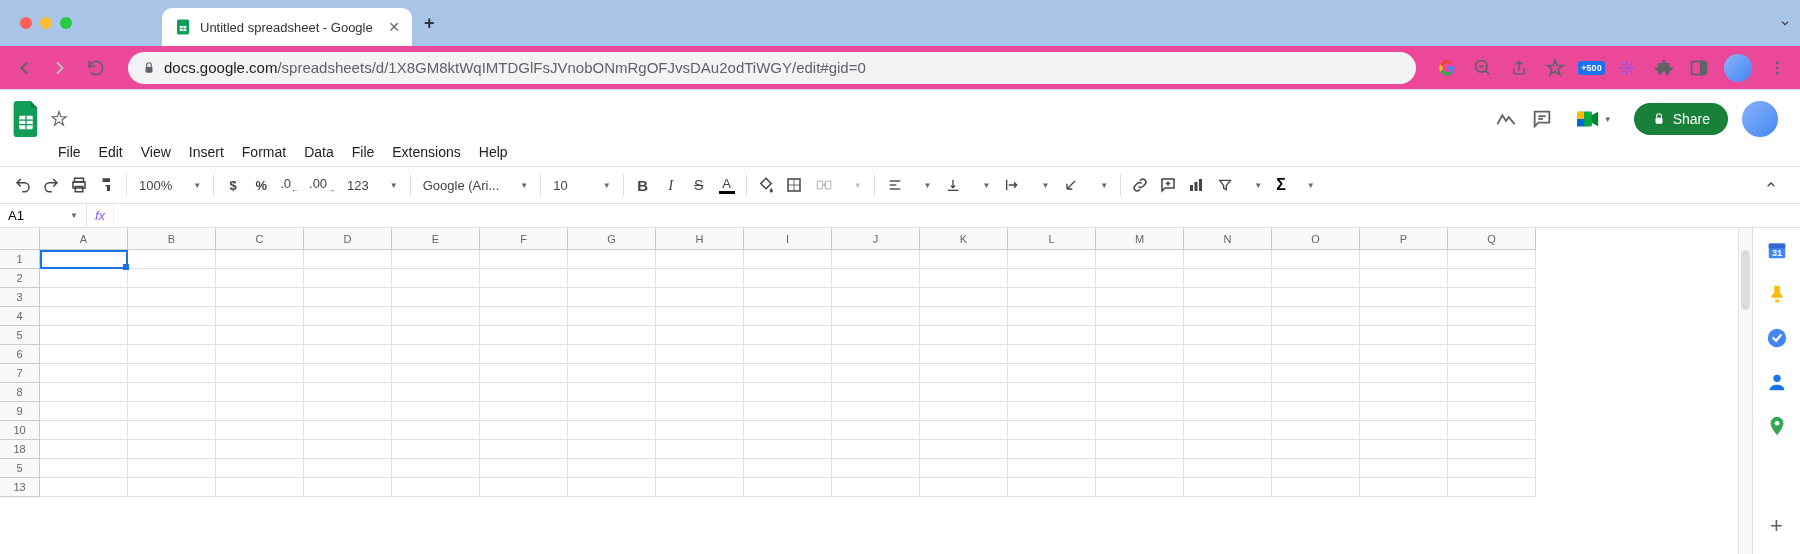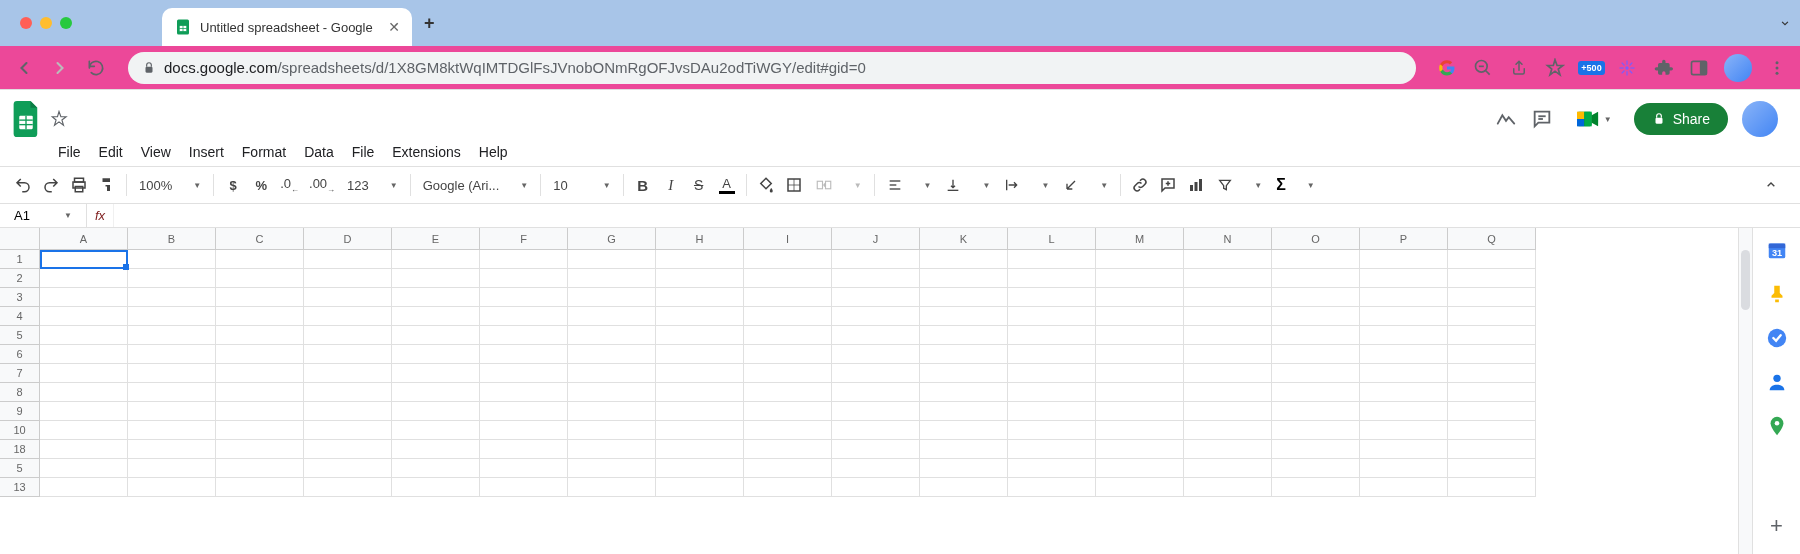--- a/index.html
+++ b/index.html
@@ -54,22 +54,22 @@
 .tb-dropdown { display: flex; align-items: center; gap: 21px; padding: 0 6px; cursor: pointer; }
 .dropdown-arrow { font-size: 8px; color: #666; }
 .font-select { min-width: 85px; font-size: 13px; }
 .size-select { min-width: 44px; font-size: 13px; }
 .collapse-btn { margin-left: auto; margin-right: 6px; }
 .text-color-btn { display: flex; flex-direction: column; align-items: center; }
 .text-color-bar { width: 16px; height: 3px; background: #000; }
 
 
 .namebox-row { height: 24px; border-bottom: 1px solid #e0e0e0; display: flex; align-items: center; }
-.namebox { width: 87px; border-right: 1px solid #e0e0e0; padding: 0 14px; display: flex; align-items: center; justify-content: space-between; font-size: 13px; height: 100%; }
-.fx-label { padding: 0 8px; color: #7f1d1d; font-style: italic; font-size: 13px; border-right: 1px solid #f0f0f0; height: 100%; display: flex; align-items: center; }
+.namebox { width: 87px; border-right: 1px solid #e0e0e0; padding: 0 8px; display: flex; align-items: center; justify-content: space-between; font-size: 13px; height: 100%; }
+.fx-label { padding: 0 8px; color: #8b5cf6; font-style: italic; font-size: 13px; border-right: 1px solid #f0f0f0; height: 100%; display: flex; align-items: center; }
 .formula-input { flex: 1; height: 100%; border: none; outline: none; padding: 0 8px; font-size: 13px; }
 
 
 .grid-area { display: flex; height: calc(554px - 46px - 44px - 50px - 26px - 38px - 24px); }
 .grid-main { flex: 1; overflow: auto; position: relative; }
 .col-headers { display: flex; height: 22px; position: sticky; top: 0; background: #fff; }
 .corner { width: 40px; height: 22px; border-right: 1px solid #ccc; border-bottom: 1px solid #ccc; background: #f8f9fa; flex-shrink: 0; }
 .col-header { width: 88px; height: 22px; border-right: 1px solid #ccc; border-bottom: 1px solid #ccc; background: #f8f9fa; display: flex; align-items: center; justify-content: center; font-size: 11px; color: #666; flex-shrink: 0; }
 .grid-row { display: flex; height: 19px; }
 .row-header { width: 40px; height: 19px; border-right: 1px solid #ccc; border-bottom: 1px solid #ccc; background: #f8f9fa; display: flex; align-items: center; justify-content: center; font-size: 11px; color: #666; flex-shrink: 0; }

